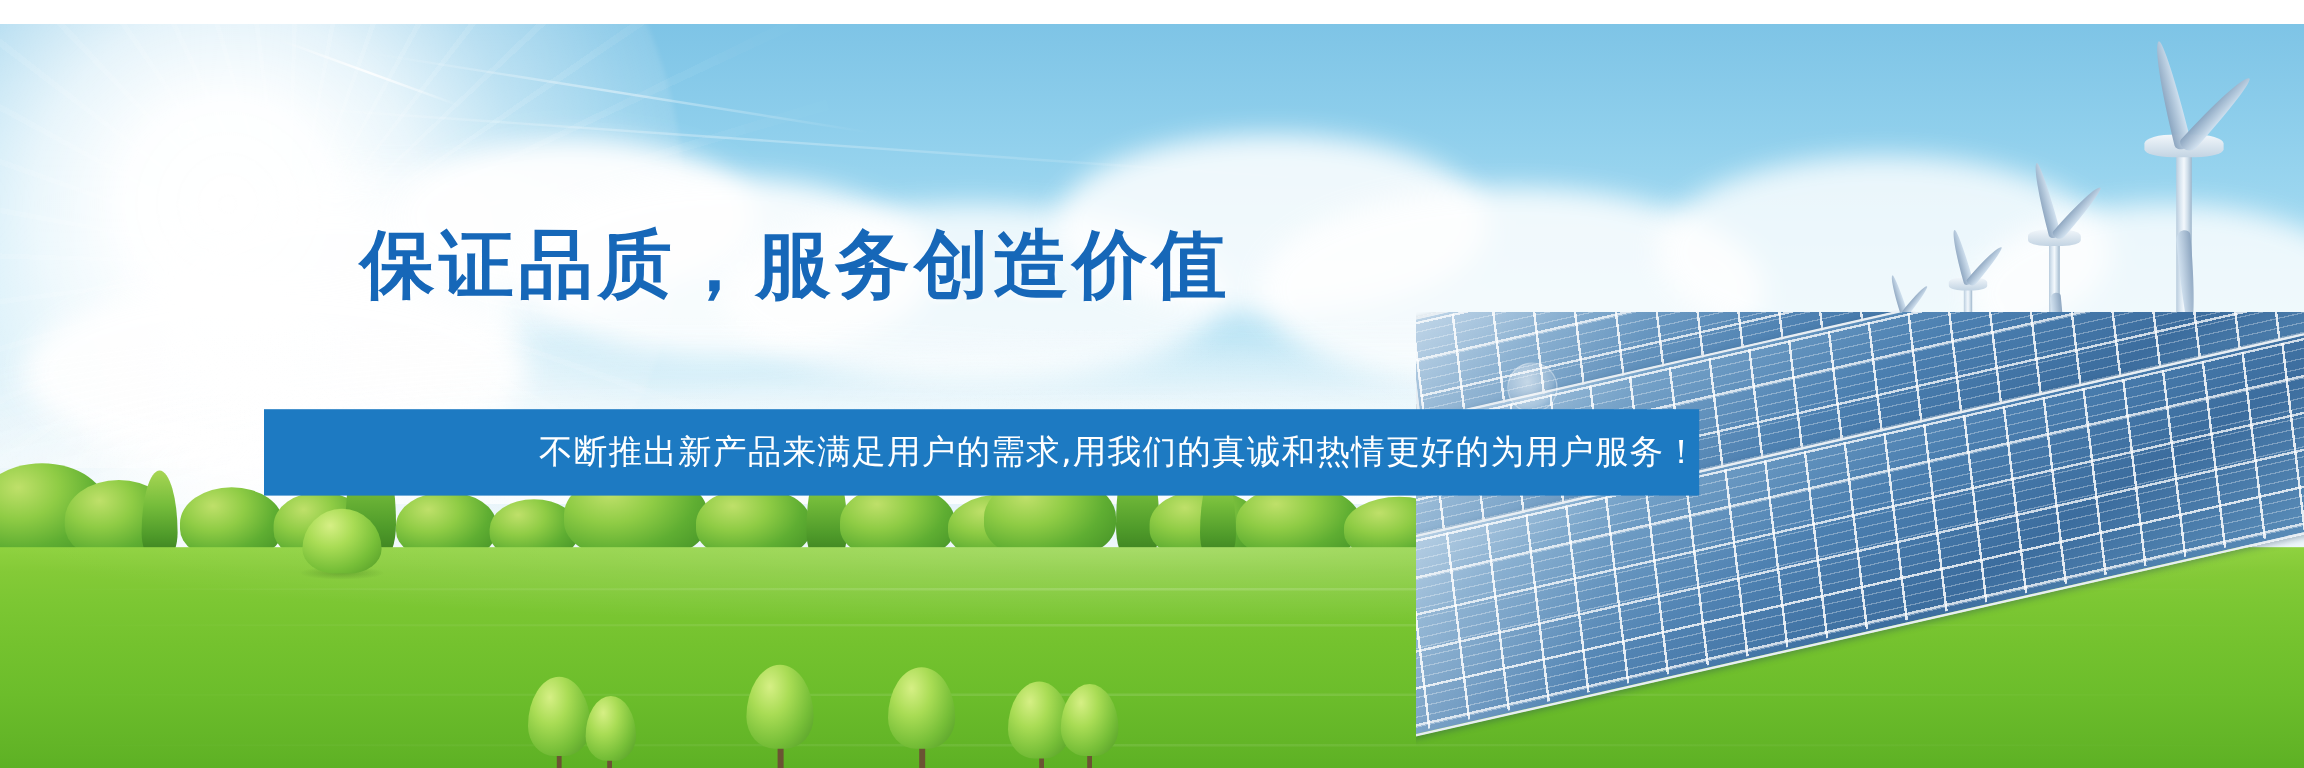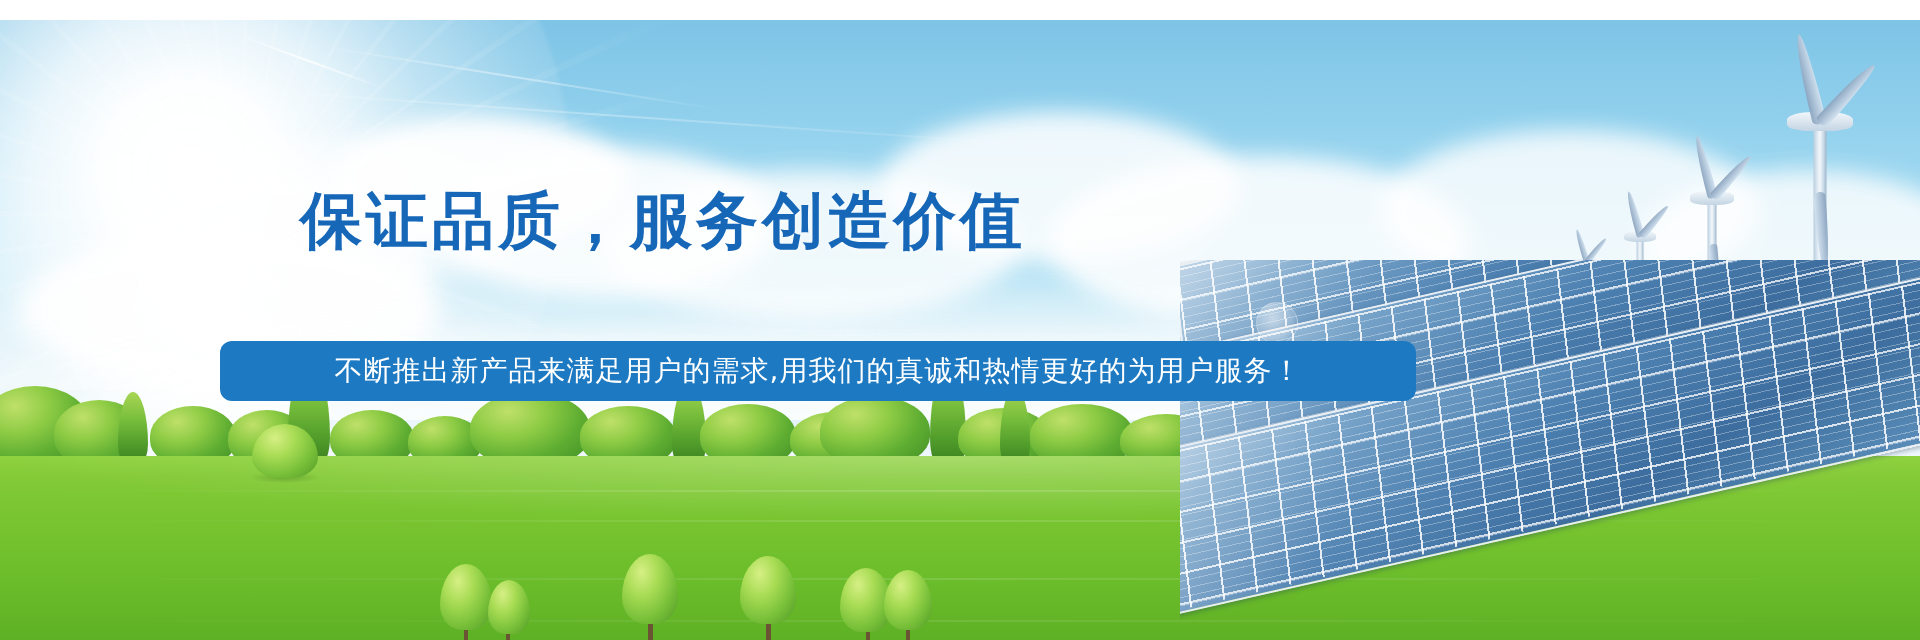--- a/index.html
+++ b/index.html
@@ -171,23 +171,23 @@
     letter-spacing:4px;
     color:#1667b8;
     font-family:"DejaVu Sans","Liberation Sans",sans-serif;
     text-shadow:0 2px 5px rgba(255,255,255,.55);
     white-space:nowrap;
     line-height:1.08;
   }
   .subtitle-bar{
     position:absolute;
     left:220px;top:321px;
-    width:1196px;height:60px;
+    width:1196px;height:72px;
     background:#1d7ac2;
-    display:flex;align-items:center;justify-content:center;border-radius:12px;
+    display:flex;align-items:center;justify-content:flex-end;
   }
   .subtitle-text{
     color:#ffffff;
     font-size:28px;
     letter-spacing:1px;
     font-family:"DejaVu Sans","Liberation Sans",sans-serif;
     white-space:nowrap;
   }
 </style>
 </head>

